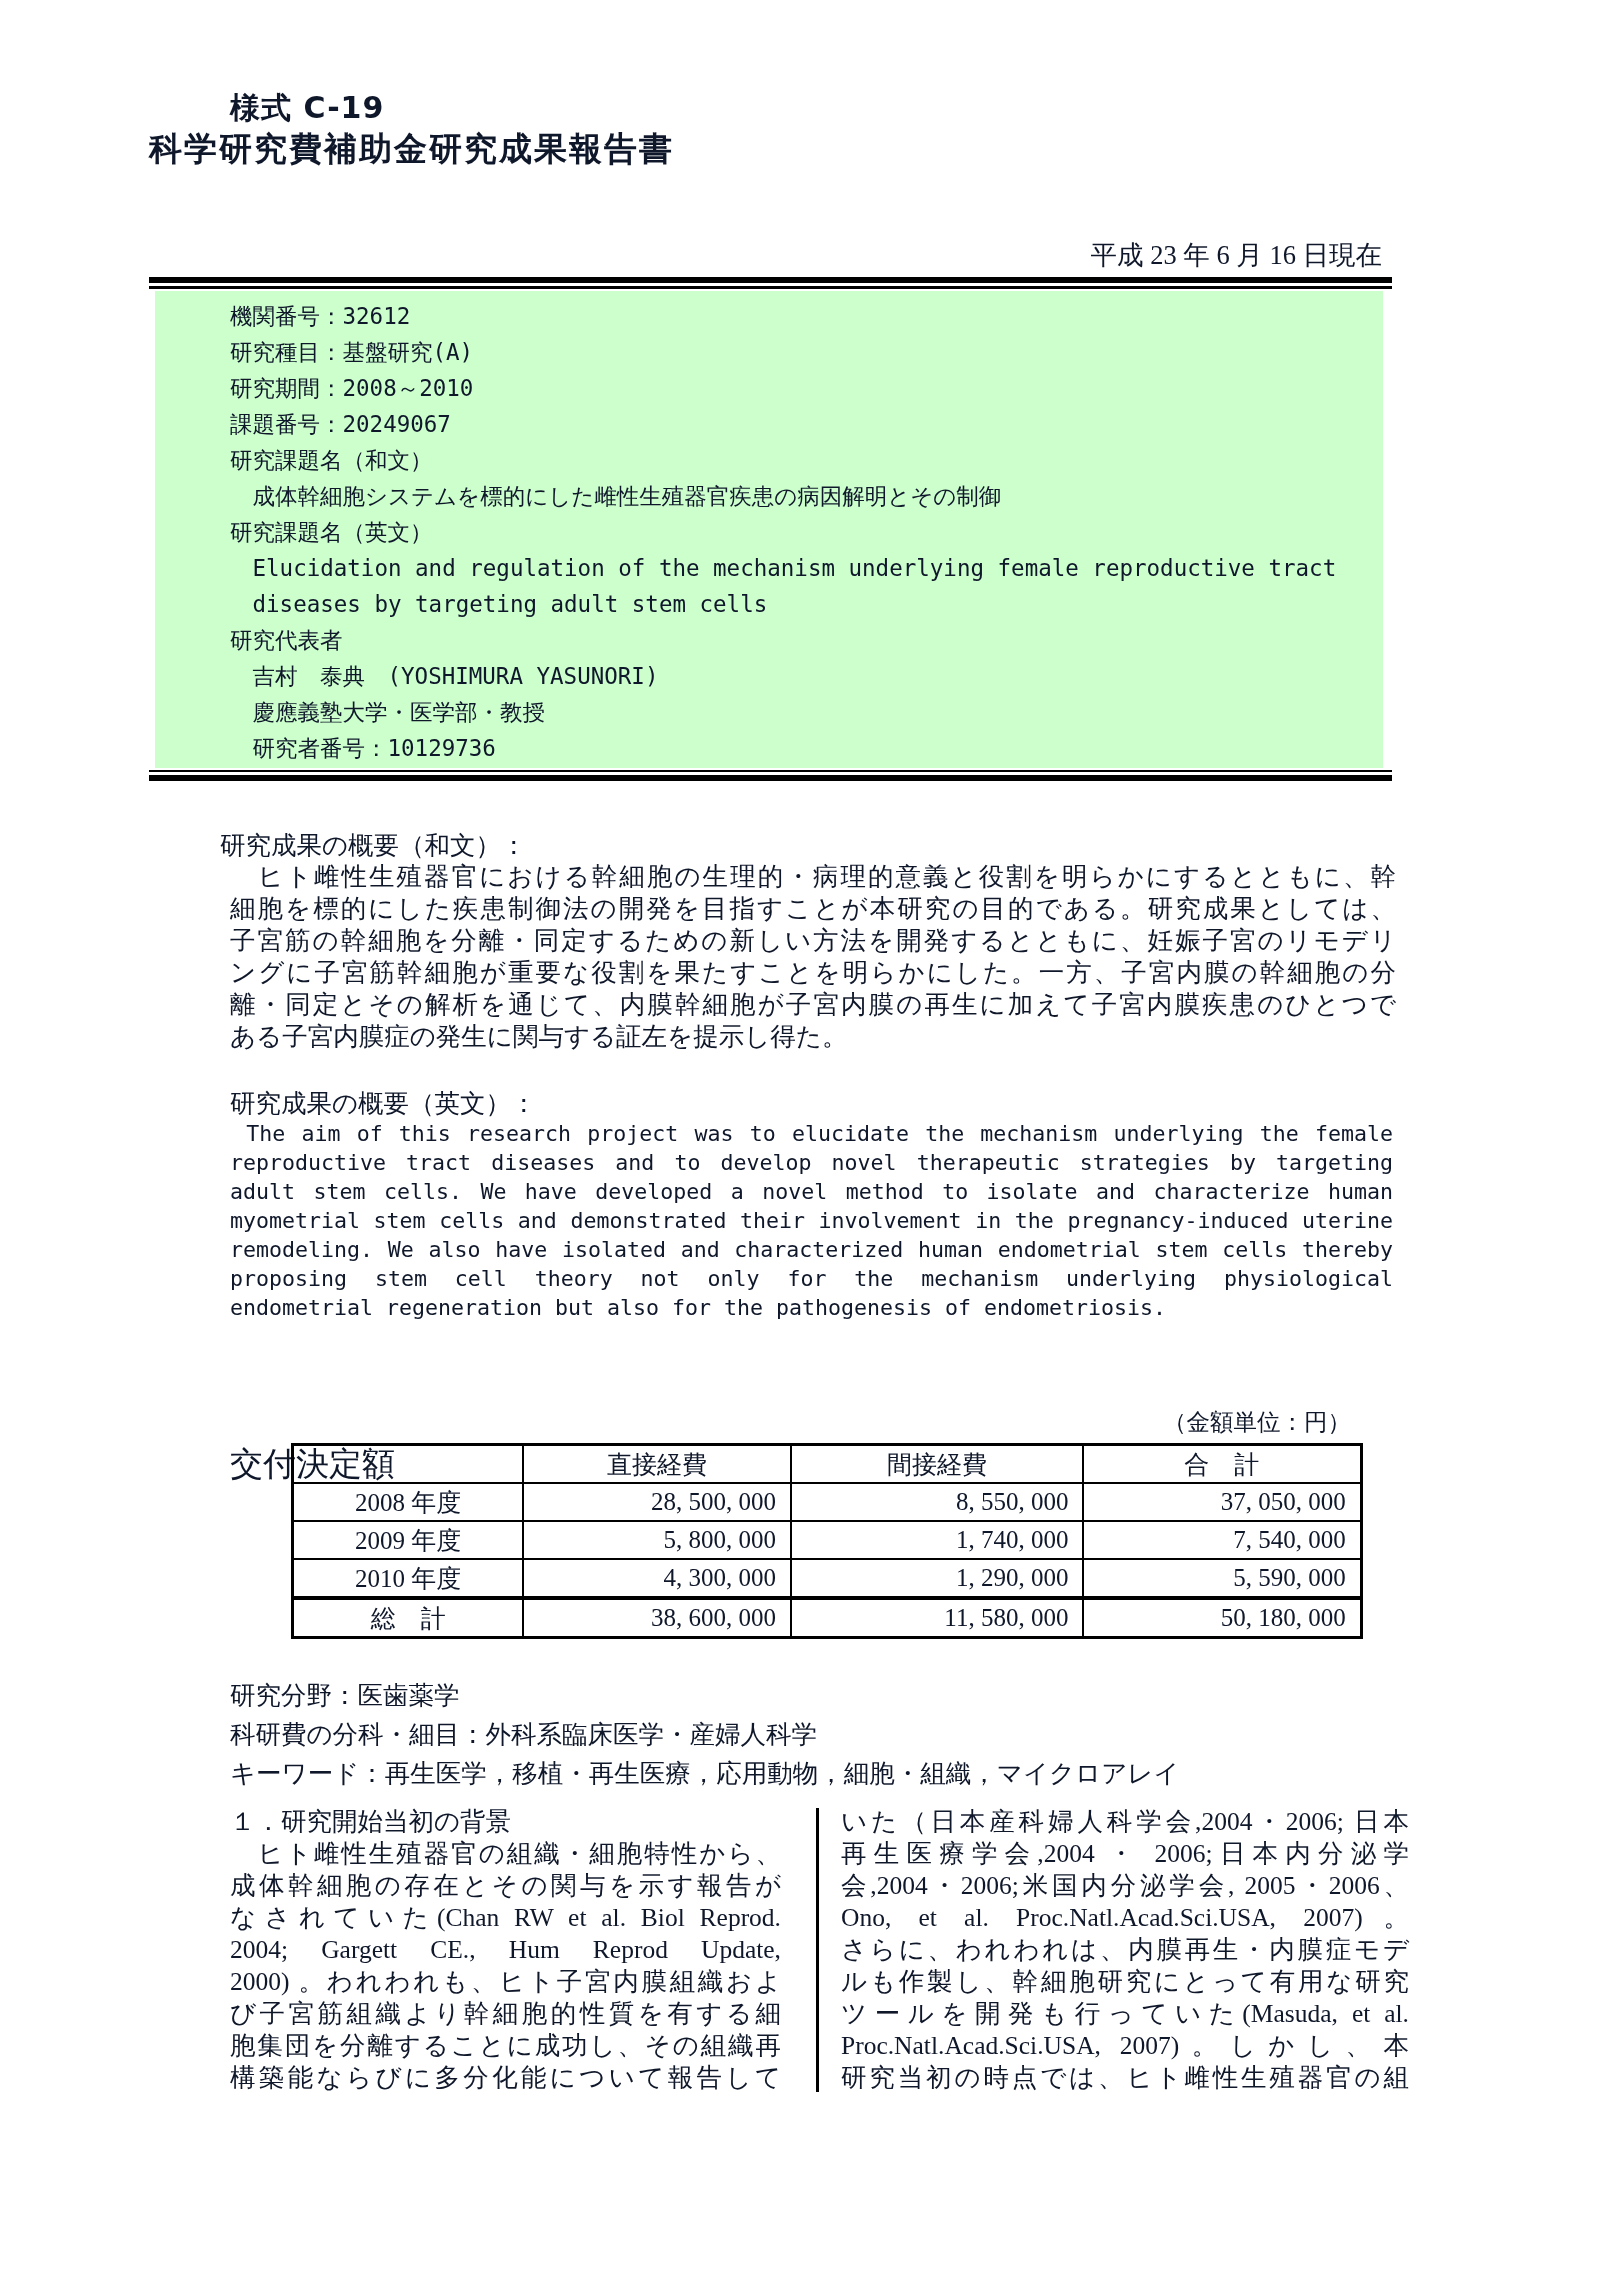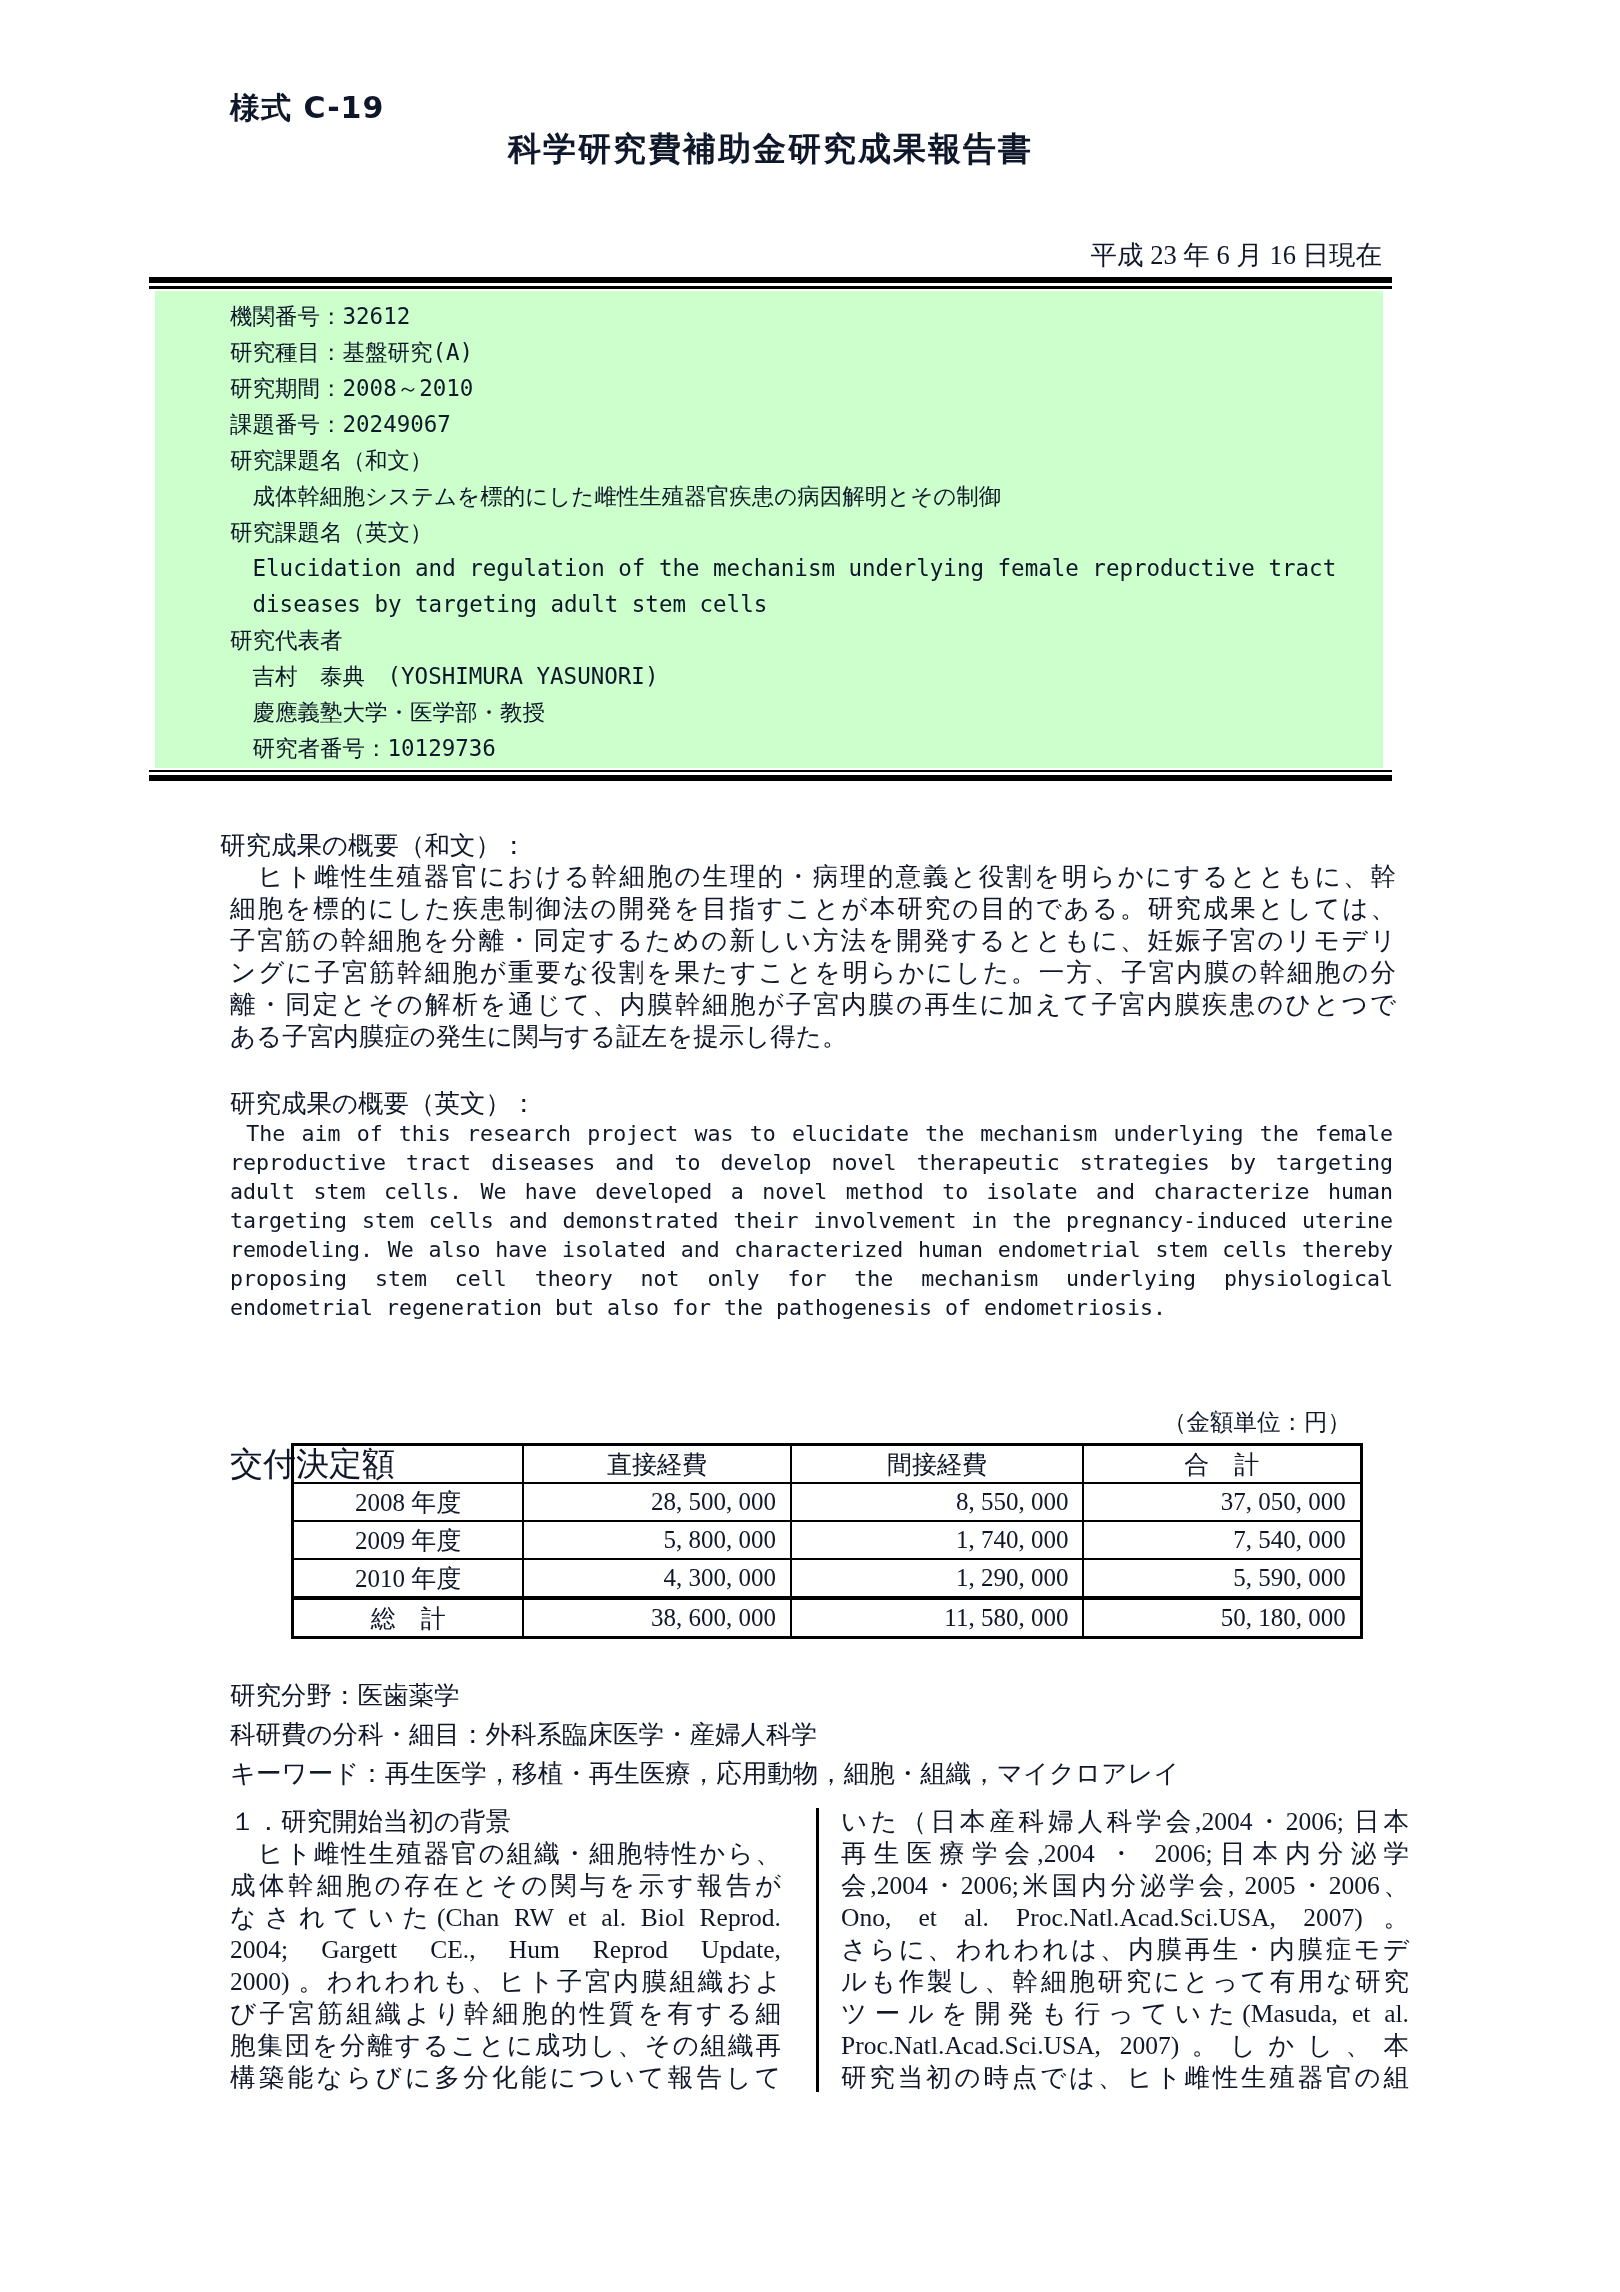--- a/index.html
+++ b/index.html
@@ -14,21 +14,20 @@
   }
   .abs { position:absolute; }
 
   .form-label {
     left:230px; top:88px;
     font-family:"DejaVu Sans","Liberation Sans",sans-serif;
     font-weight:bold; font-size:30px; letter-spacing:1px;
   }
   .doc-title {
     left:149px; top:127px; width:1243px;
-    text-align:center;
     font-family:"DejaVu Sans","Liberation Sans",sans-serif;
     font-weight:bold; font-size:33px; letter-spacing:2px;
   }
   .date-line {
     top:237px; right:238px;
     font-size:26.5px;
   }
 
   .rule-top   { left:149px; top:277px; width:1243px; height:2.9px;
                 border-top:6.9px solid #000; border-bottom:3.9px solid #000; }
@@ -137,21 +136,21 @@
       <div>ングに子宮筋幹細胞が重要な役割を果たすことを明らかにした。一方、子宮内膜の幹細胞の分</div>
       <div>離・同定とその解析を通じて、内膜幹細胞が子宮内膜の再生に加えて子宮内膜疾患のひとつで</div>
       <div>ある子宮内膜症の発生に関与する証左を提示し得た。</div>
     </div>
 
   <div class="abs sec-heading h-en">研究成果の概要（英文）：</div>
   <div class="abs en-body stretch">
       <div>&nbsp;The aim of this research project was to elucidate the mechanism underlying the female</div>
       <div>reproductive tract diseases and to develop novel therapeutic strategies by targeting</div>
       <div>adult stem cells. We have developed a novel method to isolate and characterize human</div>
-      <div>targeting stem cells and demonstrated their involvement in the pregnancy-induced uterine</div>
+      <div>myometrial stem cells and demonstrated their involvement in the pregnancy-induced uterine</div>
       <div>remodeling. We also have isolated and characterized human endometrial stem cells thereby</div>
       <div>proposing stem cell theory not only for the mechanism underlying physiological</div>
       <div>endometrial regeneration but also for the pathogenesis of endometriosis.</div>
     </div>
 
   <div class="abs budget-title">交付決定額</div>
   <div class="abs unit-note">（金額単位：円）</div>
 
   <div class="abs budget-table-wrap">
     <table class="budget-table">

